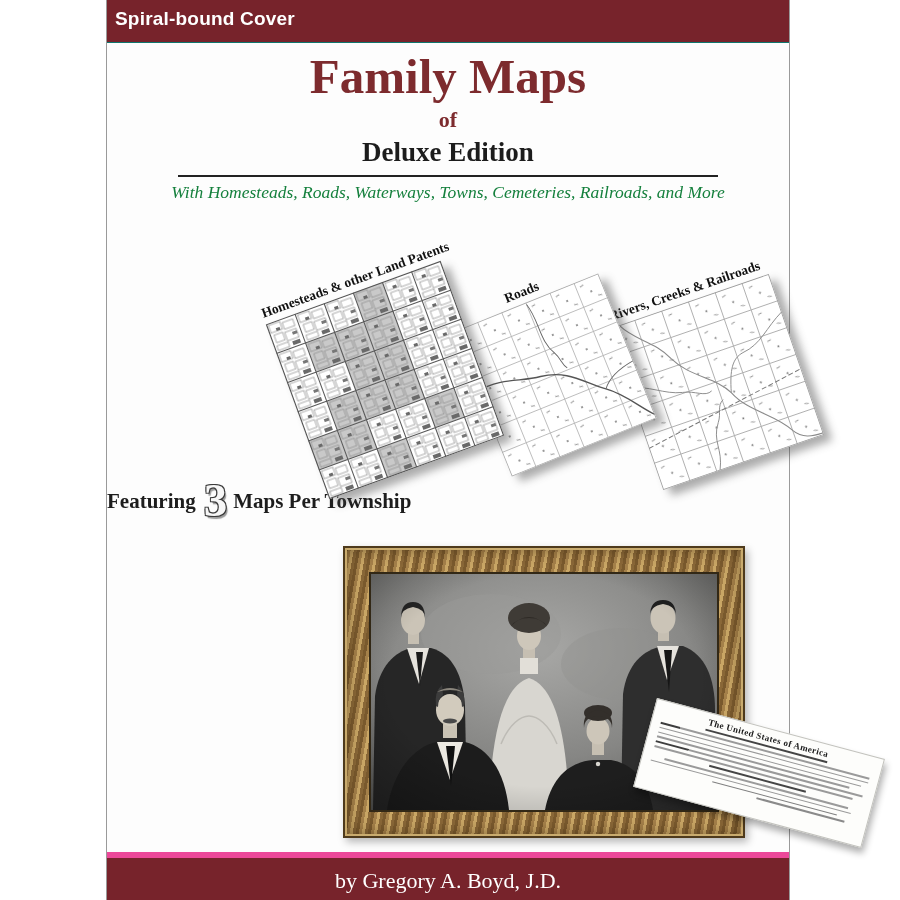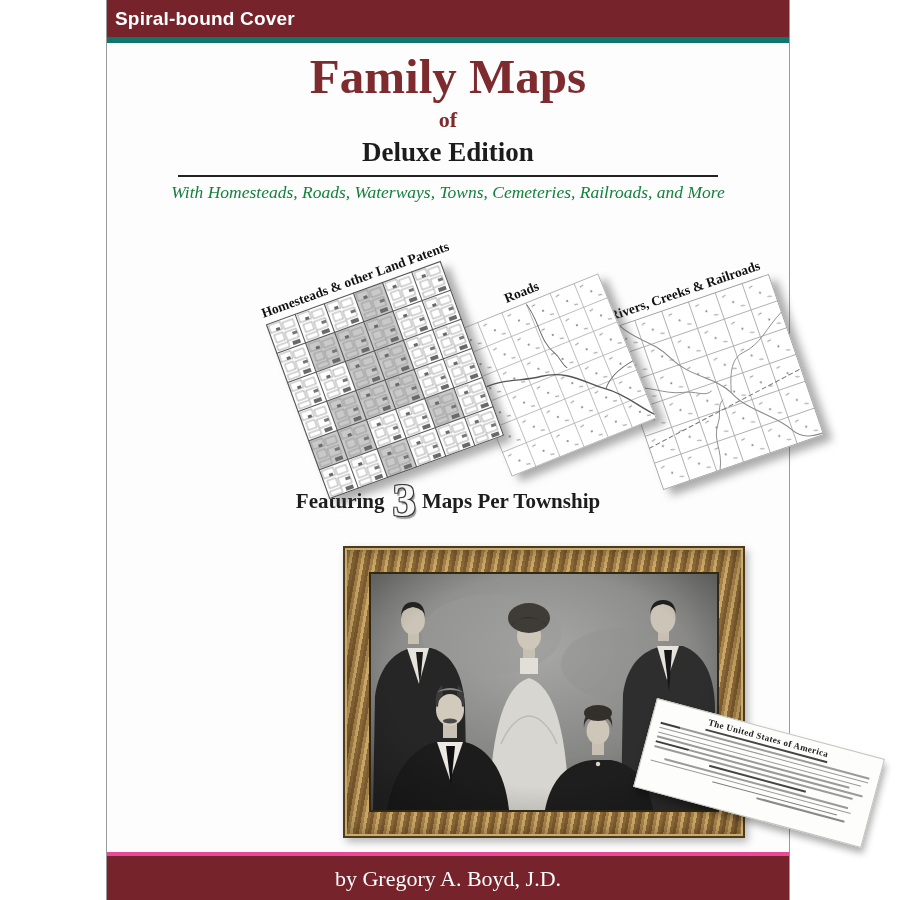--- a/index.html
+++ b/index.html
@@ -2,40 +2,40 @@
 <html><head>
 <meta charset="utf-8">
 <style>
   html,body{margin:0;padding:0;background:#ffffff;}
   .canvas{position:relative;width:900px;height:900px;background:#ffffff;overflow:hidden;
           font-family:"Liberation Serif", serif;}
   .cover{position:absolute;left:106px;top:0;width:684px;height:900px;background:#fdfdfd;
          border-left:1px solid #9a9a9a;border-right:1px solid #9a9a9a;box-sizing:border-box;}
   
   .topbar{position:absolute;left:0;top:0;width:100%;height:43px;background:#77232b;
-          border-bottom:6px solid #0f766e;box-sizing:border-box;}
+          border-bottom:1px solid #0f766e;box-sizing:border-box;}
   .topbar span{display:block;padding:8px 0 0 8px;font-family:"Liberation Sans",sans-serif;
           font-size:19px;font-weight:bold;color:#ffffff;letter-spacing:.2px;}
   
   .titleblock{position:absolute;left:0;top:52px;width:100%;text-align:center;color:#7d2b2e;}
   .t1{font-size:49px;font-weight:bold;line-height:1.0;text-align:center;}
   .t2{font-size:22px;font-weight:bold;line-height:1.0;margin-top:8px;}
   .t3{font-size:46px;font-weight:bold;line-height:1.0;margin-top:-2px;}
   .edition{font-size:27px;font-weight:bold;color:#1c1c1c;margin-top:6px;}
   .rule{width:540px;height:0;border-top:2.5px solid #222;margin:7px auto 5px auto;}
   .tagline{font-size:17.5px;font-style:italic;color:#15803d;}
   
   .map{position:absolute;background:#fff;box-shadow:6px 8px 8px rgba(70,70,70,.45);}
   .map-label{position:absolute;top:-19px;left:0;width:100%;text-align:center;white-space:nowrap;
              font-size:13.5px;font-weight:bold;color:#111;}
   #map1{left:185px;top:287px;width:186px;height:186px;transform:rotate(-20deg);z-index:3;}
   #map2{left:370px;top:297px;width:156px;height:156px;transform:rotate(-22deg);z-index:2;}
   #map3{left:524px;top:297px;width:170px;height:170px;transform:rotate(-19deg);z-index:1;}
   
-  .featuring{position:absolute;left:0;top:478px;width:100%;text-align:center;color:#1d1d1d;
+  .featuring{position:absolute;left:0;top:478px;width:100%;text-align:left;color:#1d1d1d;
              font-size:21px;font-weight:bold;line-height:44px;}
   .big3{font-size:47px;font-weight:bold;color:#f7f7f7;margin:0 6px 0 8px;vertical-align:-8px;
         text-shadow:-1px -1px 0 #3a3a3a,1px -1px 0 #3a3a3a,-1px 1px 0 #3a3a3a,1px 1px 0 #3a3a3a,
                     2px 3px 1px #9a9a9a;}
   
   .frame{position:absolute;left:236px;top:546px;width:402px;height:292px;box-sizing:border-box;
          border:2px solid #4e3a1c;padding:24px;
          background:repeating-linear-gradient(100deg,#7a5a2e 0 3px,#a5814a 3px 6px,#caa766 6px 9px,#8a6838 9px 12px);
          box-shadow:inset 0 0 0 2px #c9ab6e,inset 0 0 18px rgba(40,25,5,.55),3px 4px 8px rgba(0,0,0,.28);
          z-index:4;}
@@ -45,21 +45,21 @@
   
   .doc{position:absolute;left:550px;top:698px;width:236px;height:92px;background:#fdfdfb;
        border:1px solid #c2c2bd;box-sizing:border-box;transform:rotate(15deg);transform-origin:0 0;
        box-shadow:3px 5px 7px rgba(0,0,0,.32);z-index:5;padding:4px 9px;overflow:hidden;}
   .doc-head{text-align:center;font-size:9px;font-weight:bold;color:#1a1a1a;letter-spacing:.4px;
             line-height:10px;}
   .doc-sub{width:58%;height:2px;background:#444;margin:2px auto 3px auto;}
   .dl{height:1.6px;background:#9a9a9a;margin-bottom:3.2px;}
   
   .bottombar{position:absolute;left:0;bottom:0;width:100%;height:48px;background:#77232b;
-             border-top:4px solid #ec4899;box-sizing:border-box;text-align:center;}
+             border-top:6px solid #ec4899;box-sizing:border-box;text-align:center;}
   .bottombar span{font-size:22px;color:#ffffff;line-height:46px;}
 </style>
 </head>
 <body>
 
 <div class="canvas">
   <div class="cover">
 
     <div class="topbar">
       <span>Spiral-bound Cover</span>

